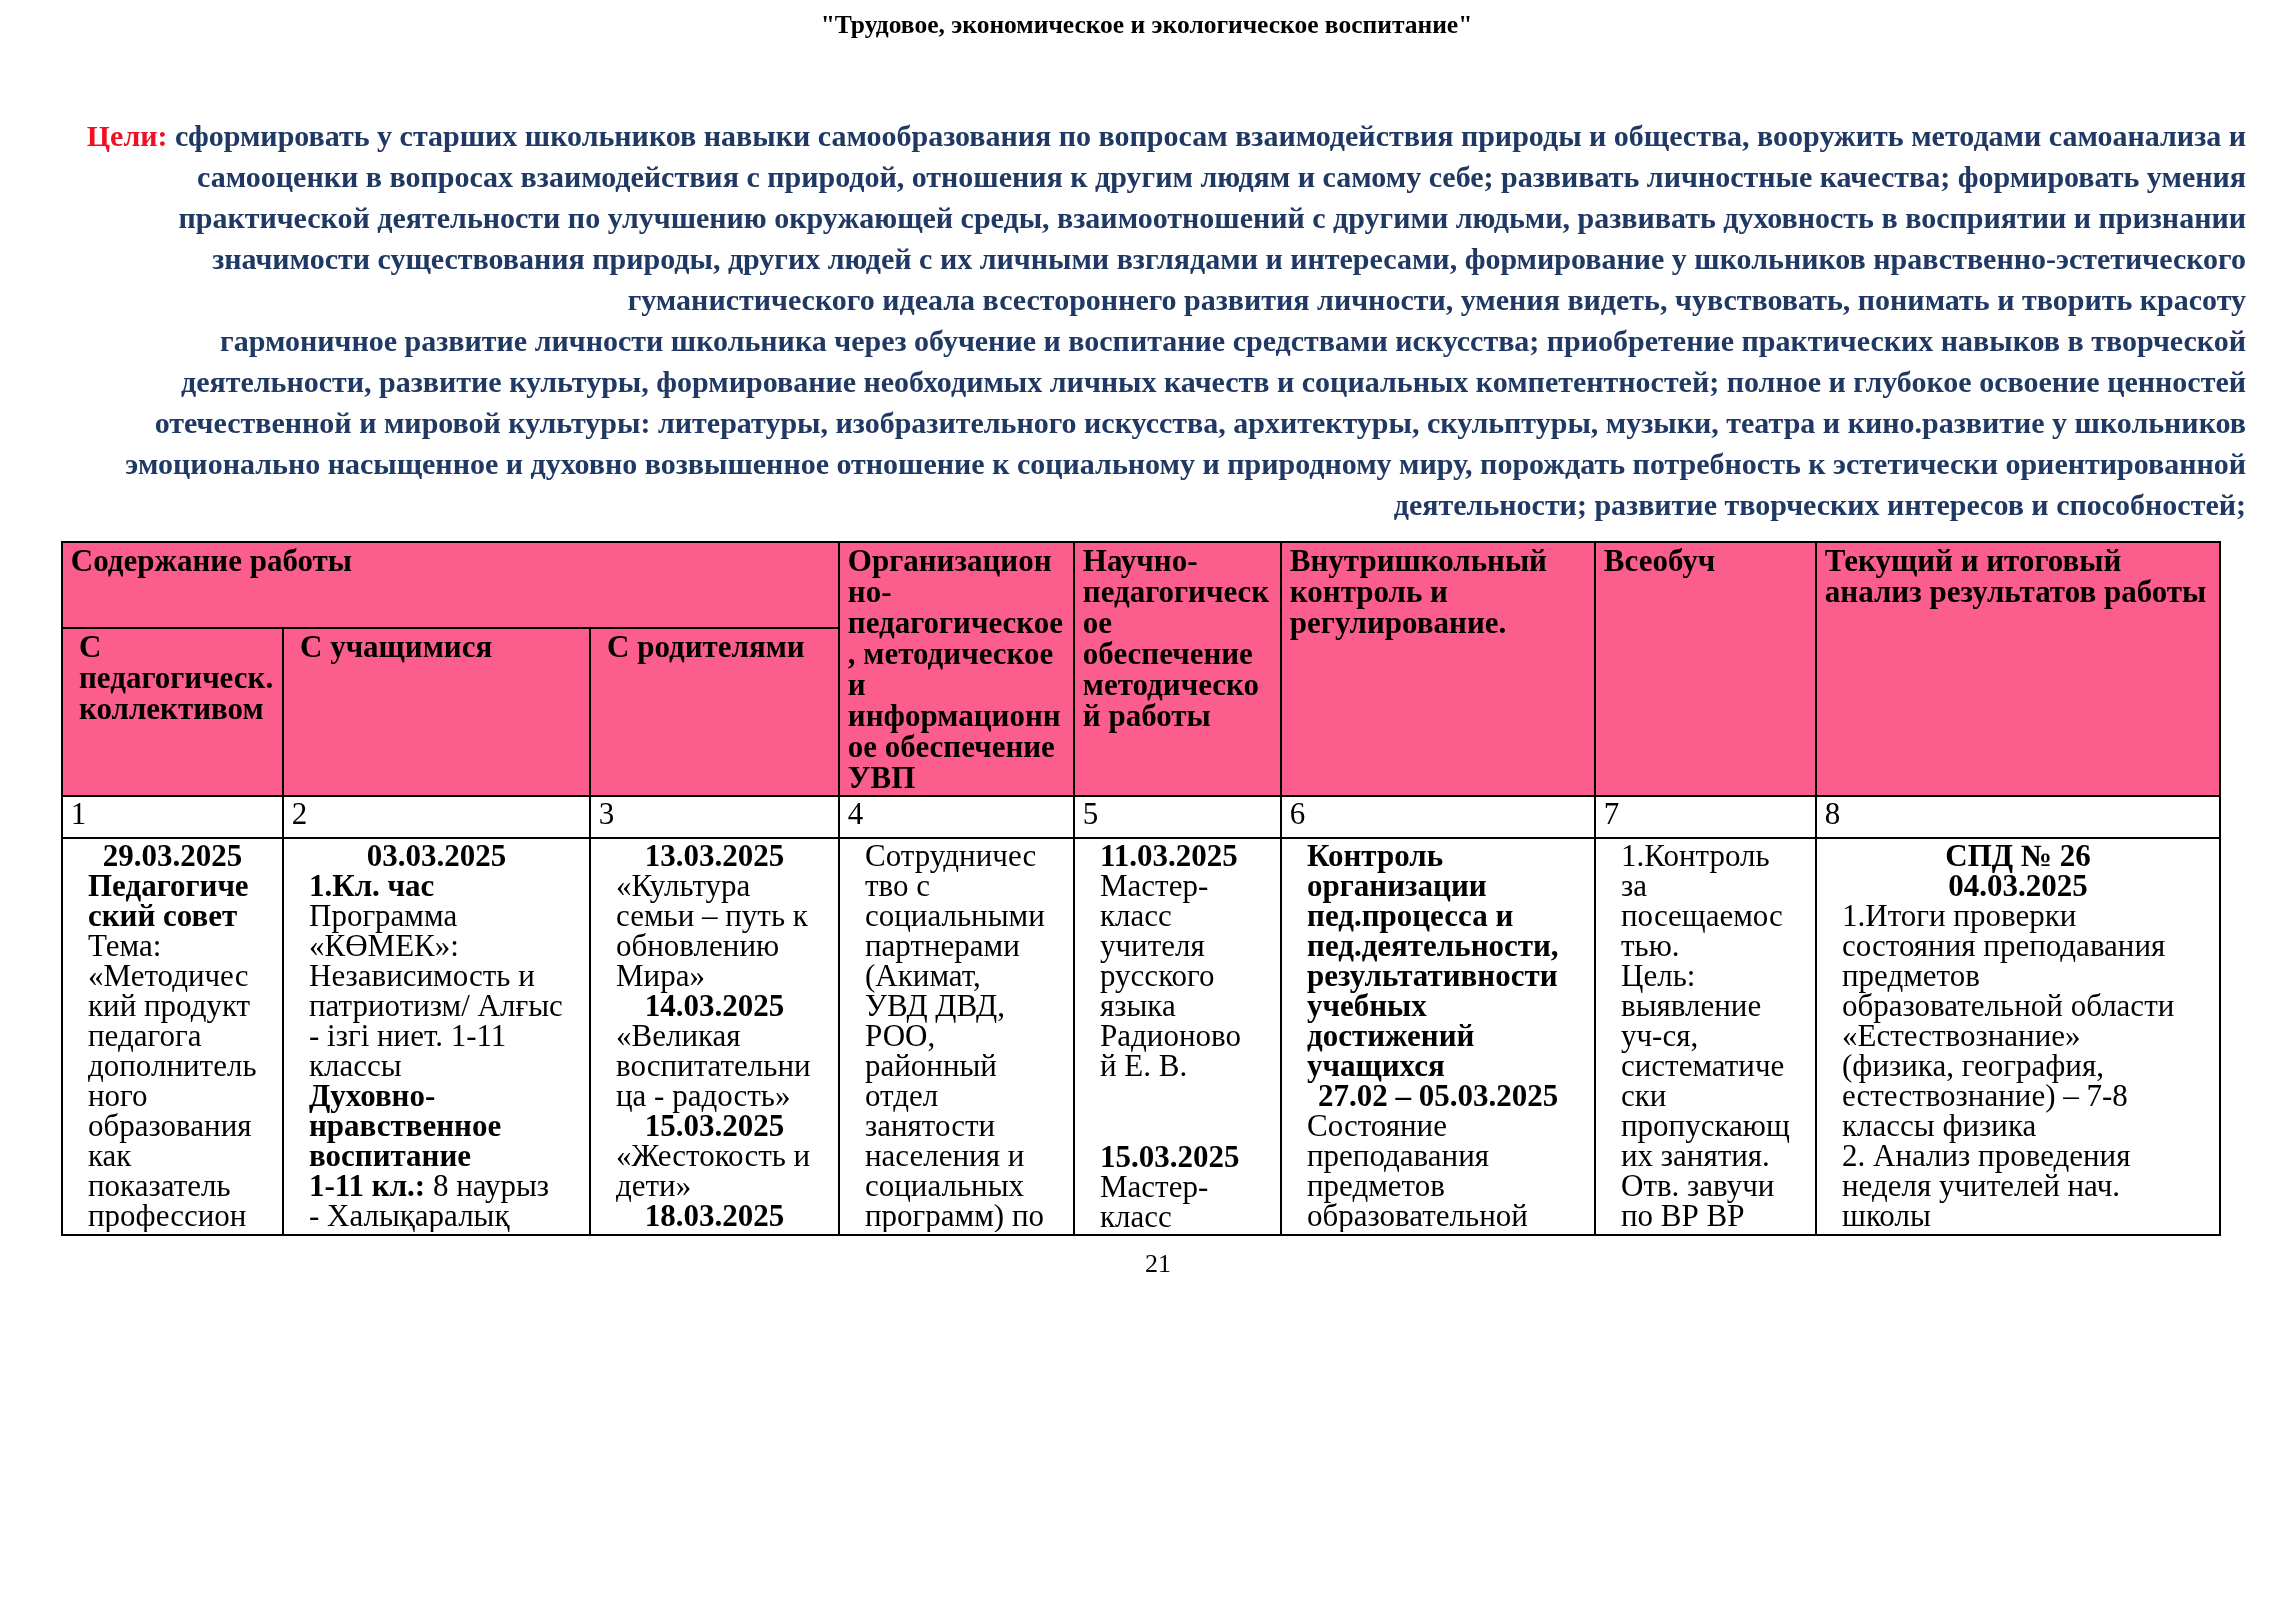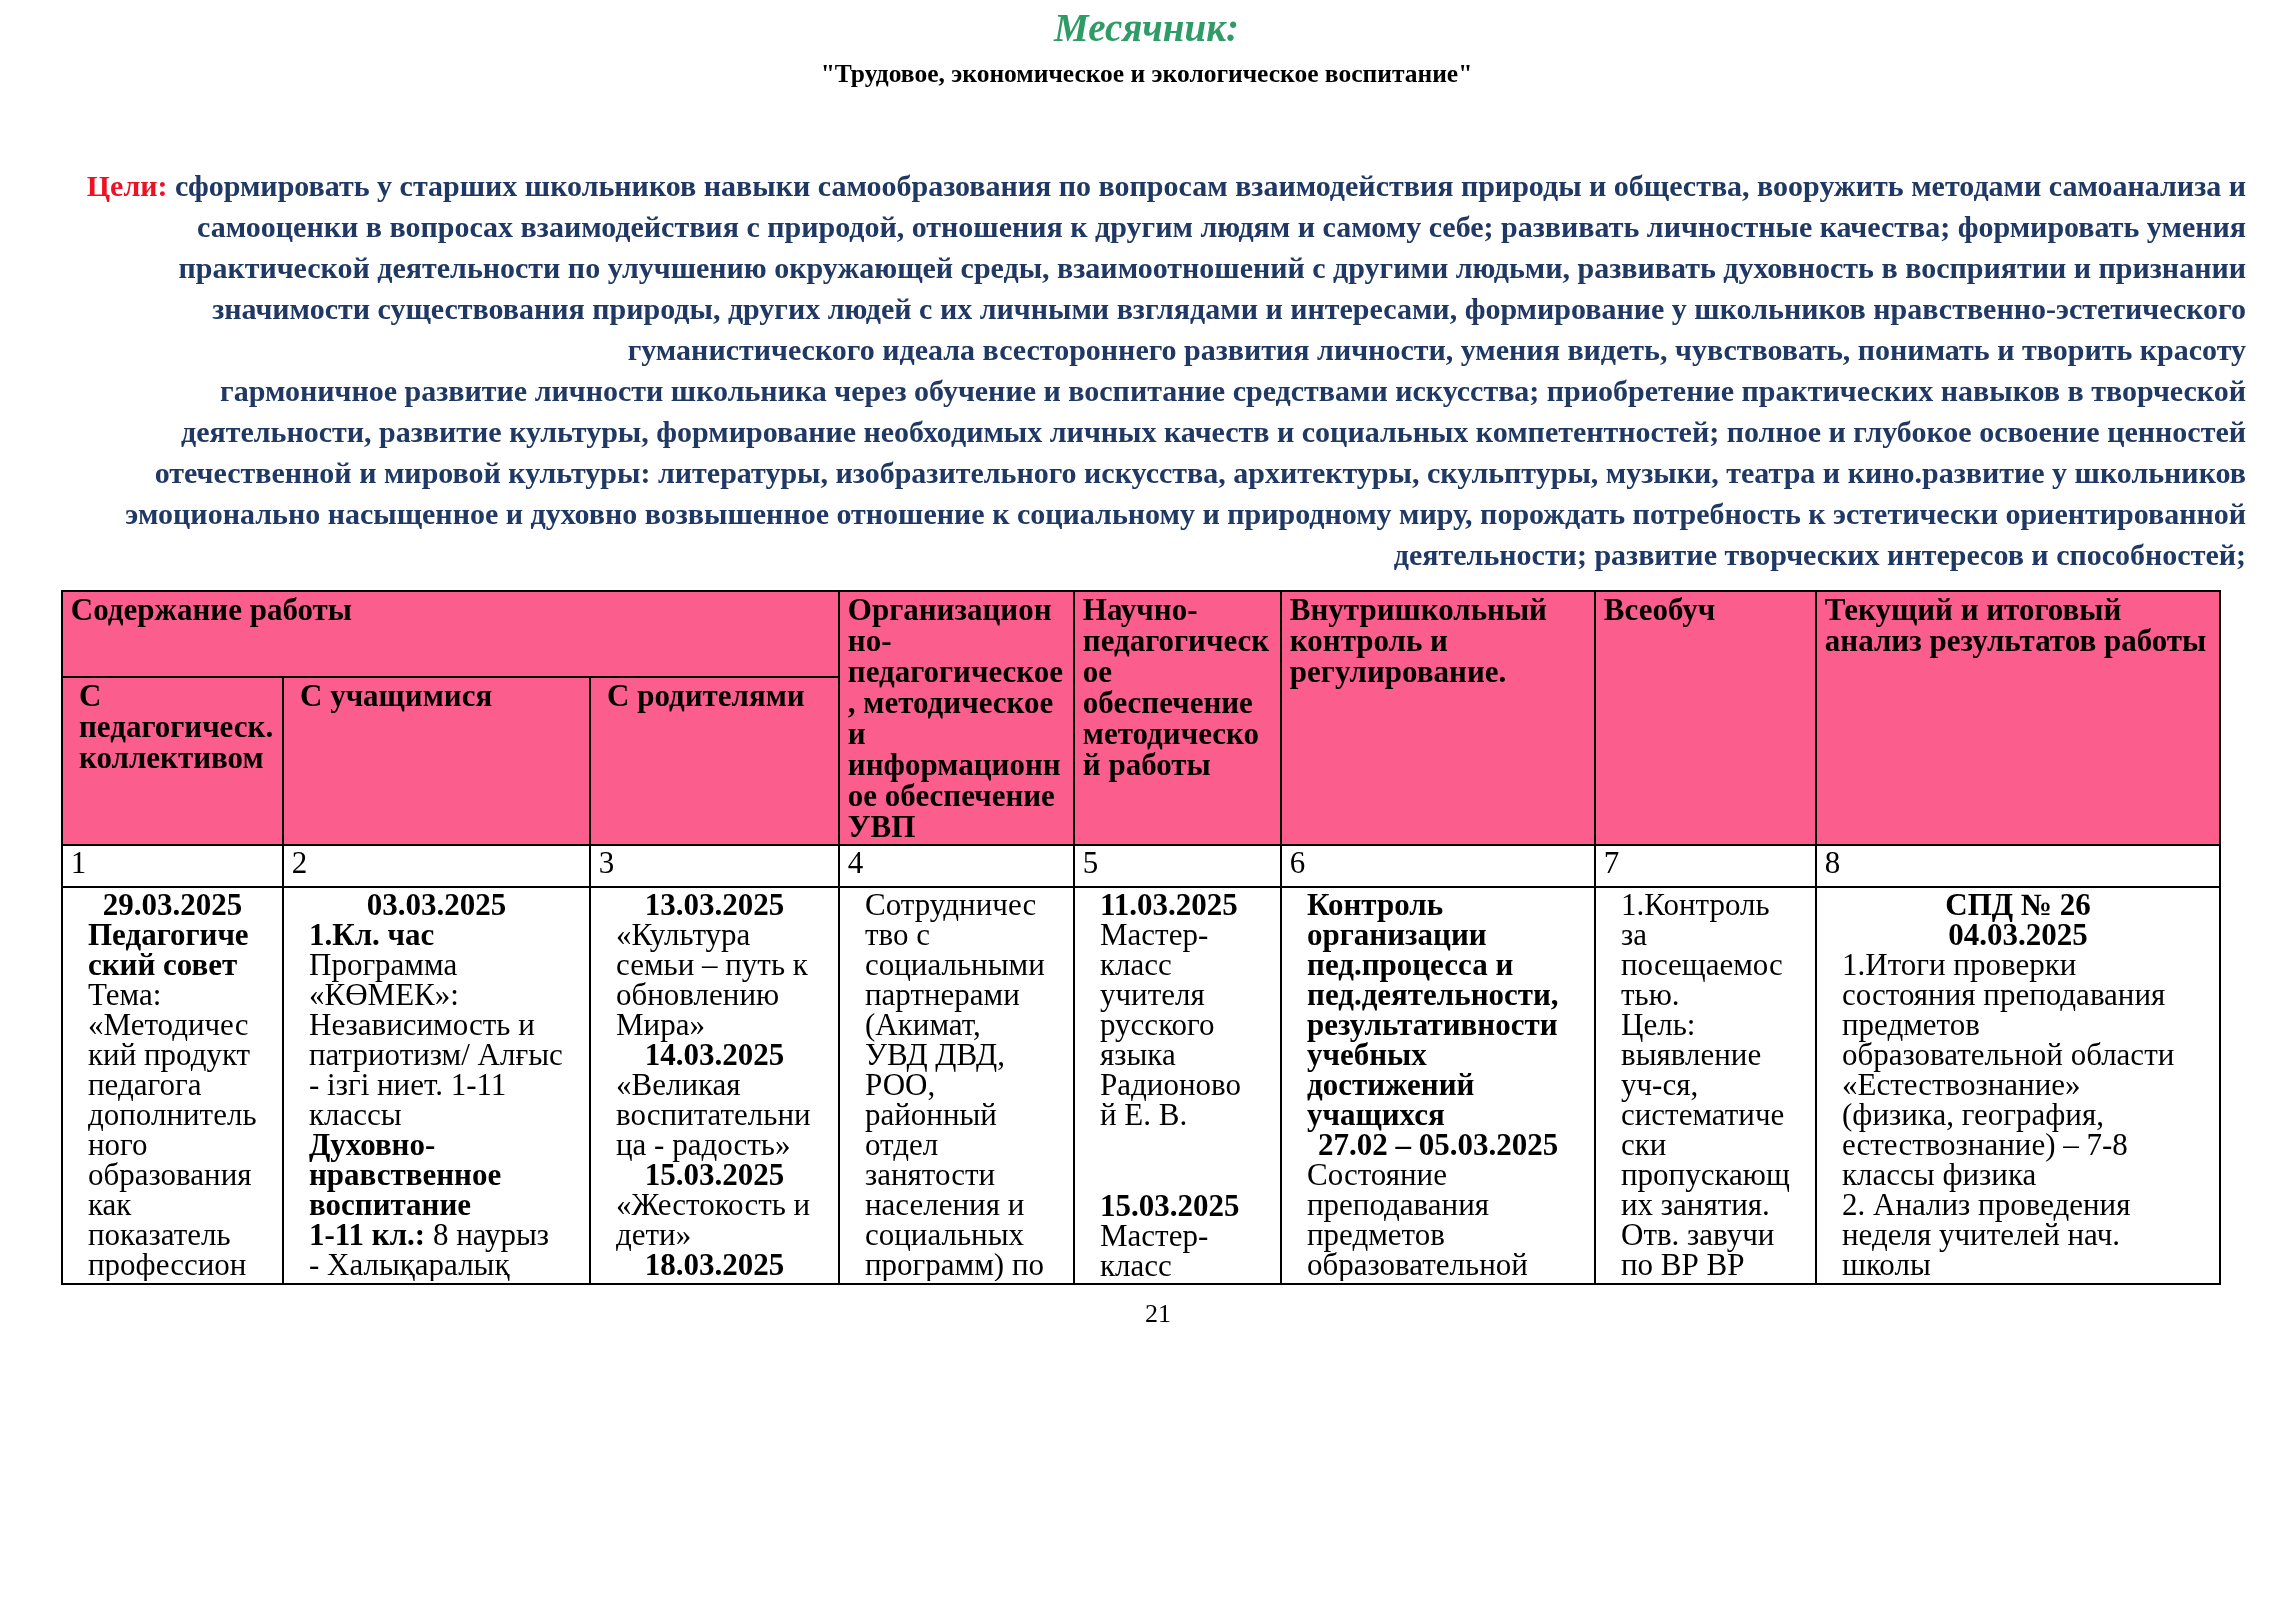--- a/index.html
+++ b/index.html
@@ -49,21 +49,20 @@
   .sp2{height:61px;}
   .pageno{
     margin-top:13.7px;text-align:center;font-size:26px;color:#000;margin-left:23px;
   }
 </style>
 </head>
 <body>
 
 <div class="page">
 
-  <div class="subtitle">Месячник:</div>
   <div class="theme">"Трудовое, экономическое и экологическое воспитание"</div>
 
   <div class="goals">
     <span class="goals-label">Цели:</span>
     <span>сформировать у старших школьников навыки самообразования по вопросам взаимодействия природы и общества, вооружить методами самоанализа и самооценки в вопросах взаимодействия с природой, отношения к другим людям и самому себе; развивать личностные качества; формировать умения практической деятельности по улучшению окружающей среды, взаимоотношений с другими людьми, развивать духовность в восприятии и признании значимости существования природы, других людей с их личными взглядами и интересами, формирование у школьников нравственно-эстетического гуманистического идеала всестороннего развития личности, умения видеть, чувствовать, понимать и творить красоту</span><br>
     <span>гармоничное развитие личности школьника через обучение и воспитание средствами искусства; приобретение практических навыков в творческой деятельности, развитие культуры, формирование необходимых личных качеств и социальных  компетентностей; полное и глубокое освоение ценностей отечественной и мировой культуры: литературы, изобразительного искусства, архитектуры, скульптуры, музыки, театра и кино.развитие у школьников эмоционально насыщенное и духовно возвышенное отношение к социальному и природному миру, порождать потребность к эстетически ориентированной деятельности; развитие творческих интересов и способностей;</span>
   </div>
 
   <table class="plan">
     <colgroup>

